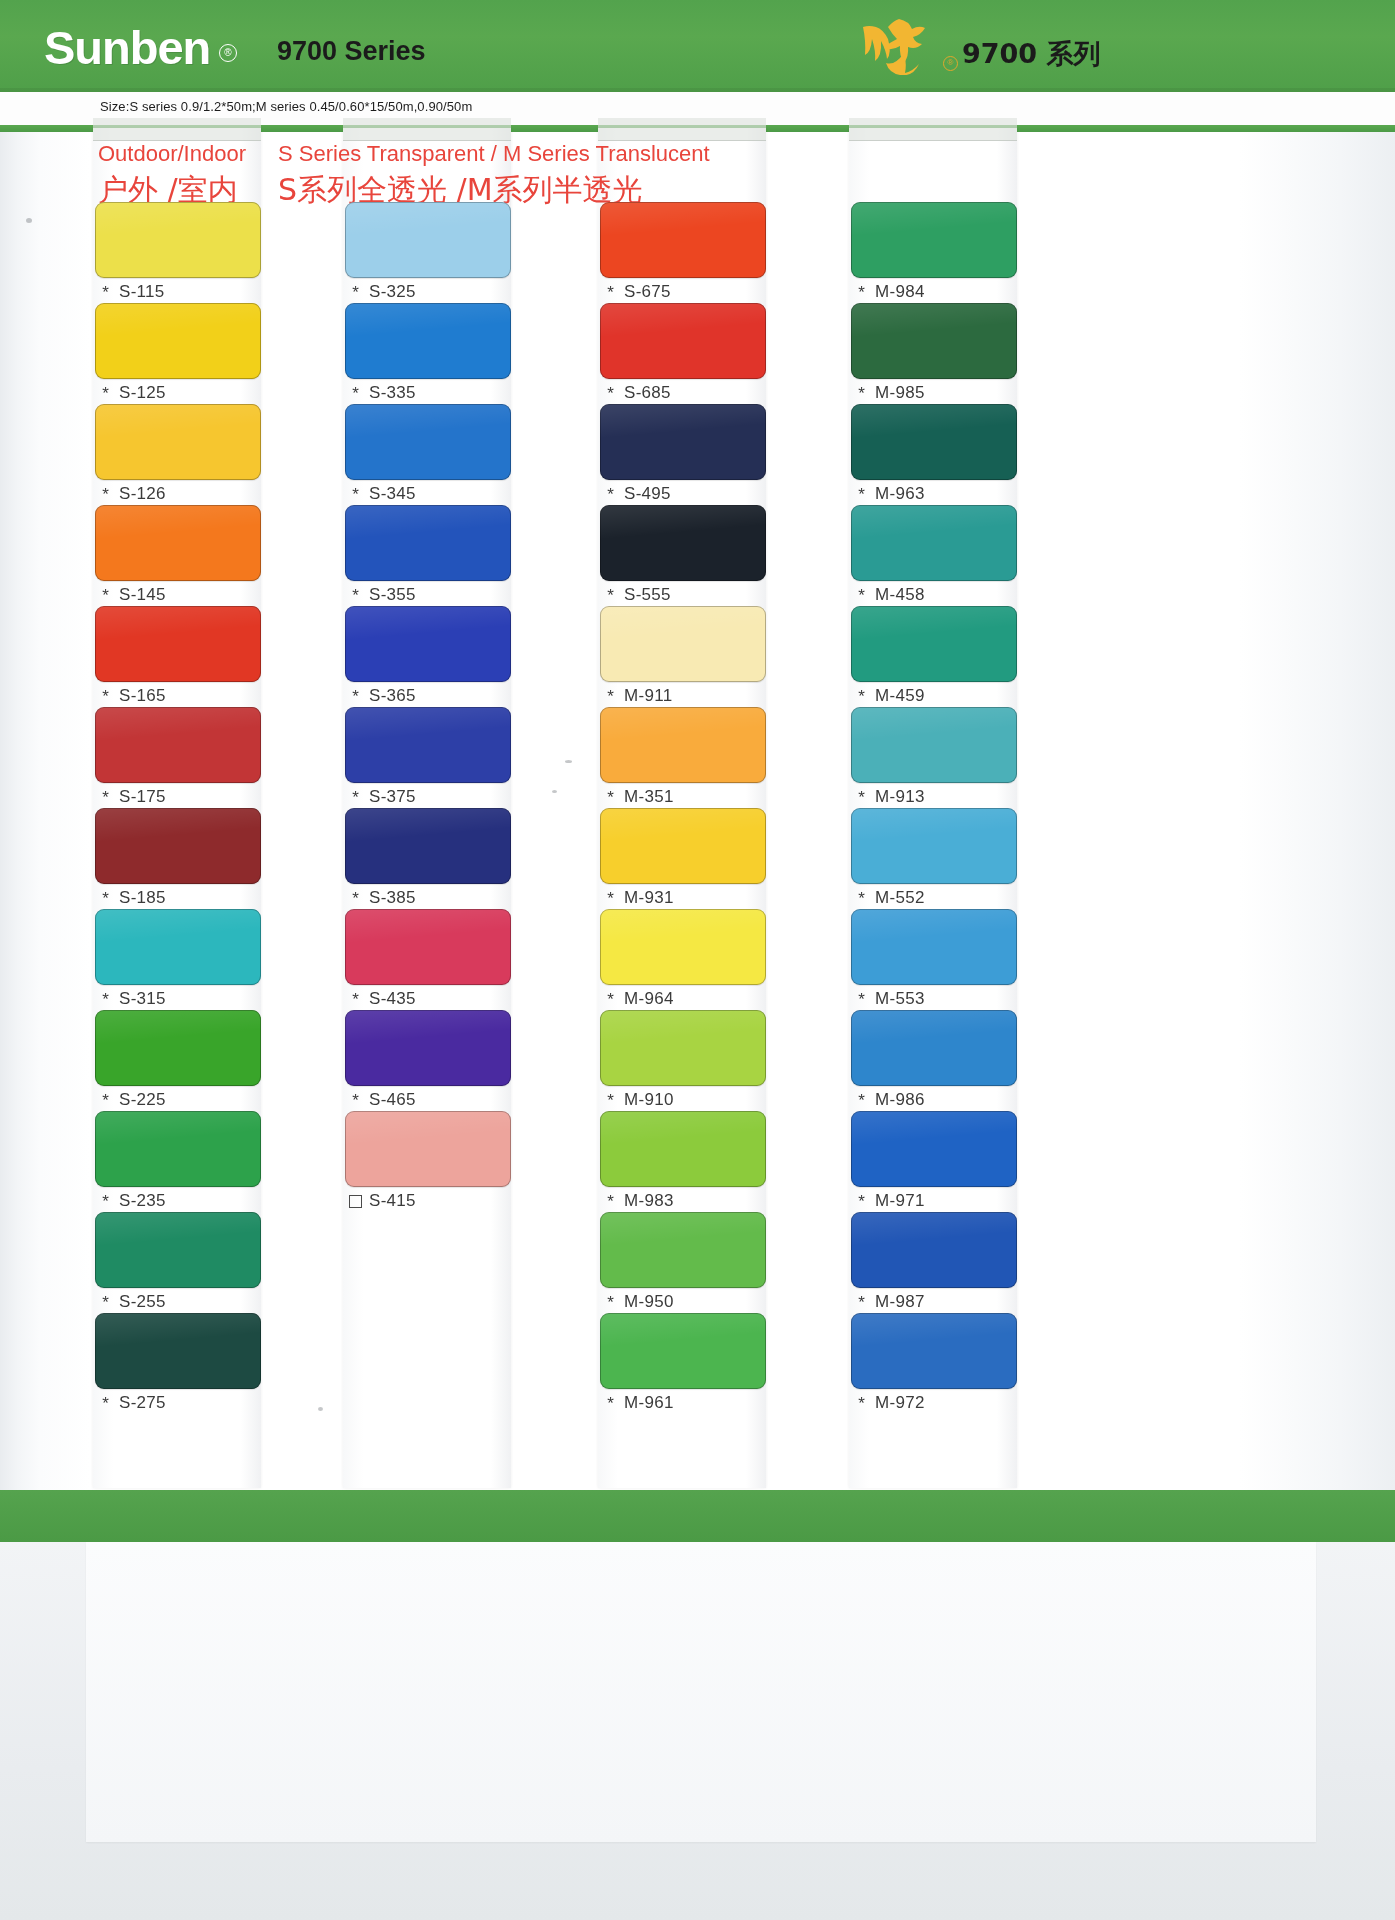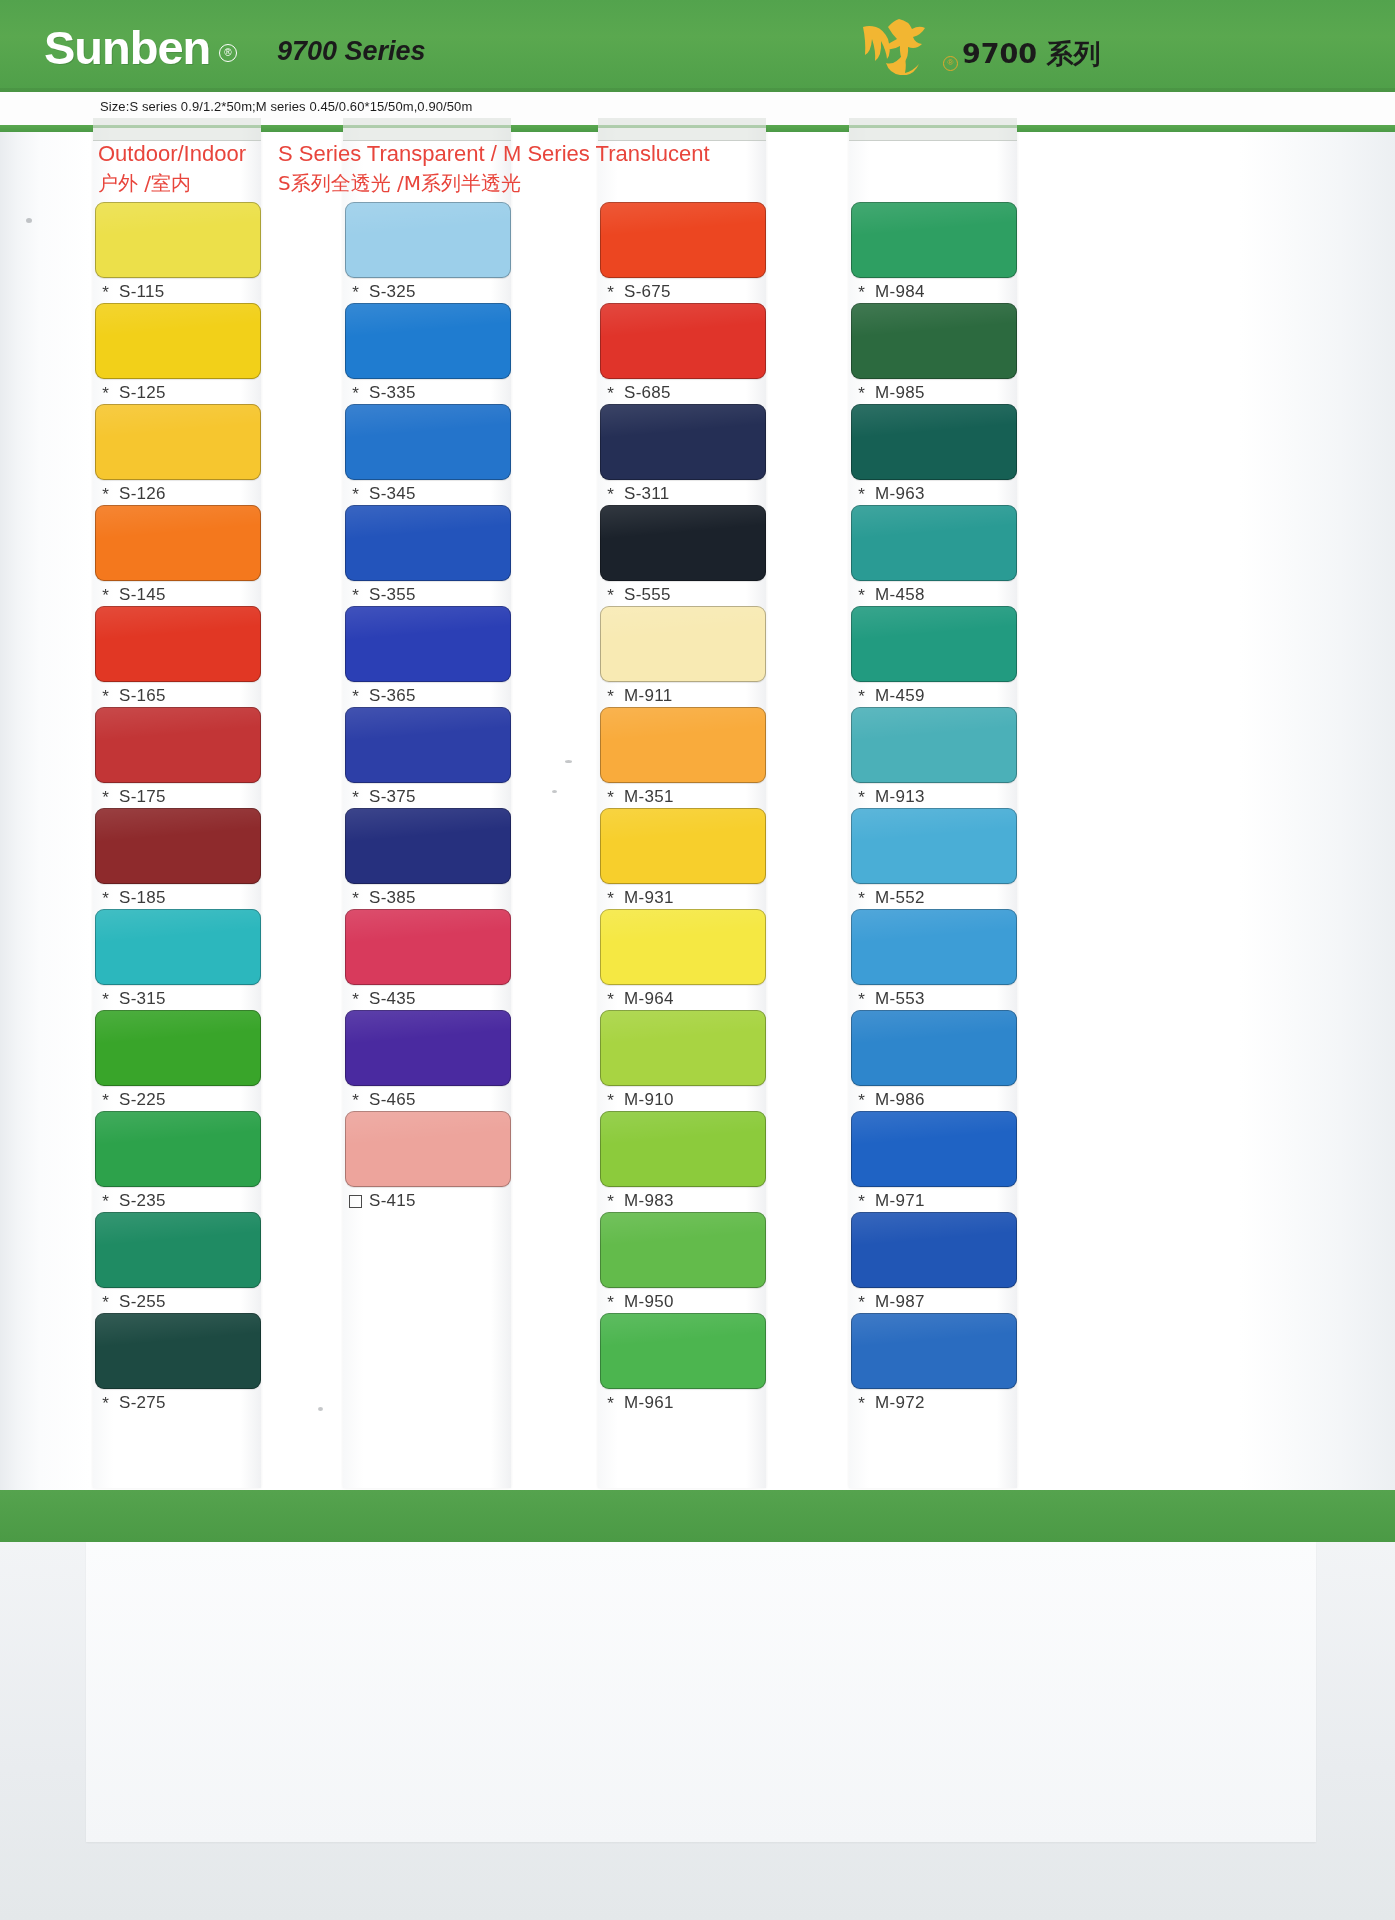--- a/index.html
+++ b/index.html
@@ -32,21 +32,21 @@
     font-family:"Liberation Sans", sans-serif;
     text-shadow:1px 1px 0 rgba(0,0,0,0.12);
   }
   .brand-r{
     position:absolute;left:219px;top:44px;
     width:16px;height:16px;border:1.5px solid #ffffff;border-radius:50%;
     color:#ffffff;font-size:10px;line-height:15px;text-align:center;
   }
   .series-en{
     position:absolute;left:277px;top:36px;
-    color:#1b1b1b;font-size:27px;font-weight:bold;font-style:italic;
+    color:#1b1b1b;font-size:27px;font-weight:bold;
   }
   .logo-cn{
     position:absolute;left:855px;top:15px;width:105px;height:60px;
   }
   .logo-r{
     position:absolute;left:943px;top:56px;
     width:13px;height:13px;border:1.3px solid #e0a72c;border-radius:50%;
     color:#e0a72c;font-size:8px;line-height:12px;text-align:center;
   }
   .series-cn{
@@ -64,21 +64,21 @@
   }
   .green-rule{
     position:absolute;left:0;top:125px;width:1395px;height:7px;
     background:linear-gradient(180deg,#5aa850,#4c9a46);
   }
   
   .hdr{
     position:absolute;color:#e8453c;font-weight:normal;white-space:nowrap;
   }
   .hdr-en{font-size:22px;}
-  .hdr-cn{font-size:20px;font-family:"DejaVu Sans", sans-serif;}
+  .hdr-cn{font-size:30px;font-family:"DejaVu Sans", sans-serif;}
   .hdr-col1-en{left:98px;top:141px;}
   .hdr-col1-cn{left:98px;top:170px;}
   .hdr-col2-en{left:278px;top:141px;}
   .hdr-col2-cn{left:278px;top:170px;}
   
   .strip{
     position:absolute;top:128px;width:168px;height:1360px;
     background:linear-gradient(90deg,#f7f8f9,#ffffff 12%,#ffffff 88%,#f0f1f3);
     box-shadow:0 0 3px rgba(0,0,0,0.07);
   }
@@ -353,21 +353,21 @@
         <div class="chip" style="background: rgb(224, 52, 42);"></div>
         <div class="lbl">
           <span class="mk">*</span>
           <span class="code">S-685</span>
         </div>
       </div>
       <div class="cell">
         <div class="chip" style="background: rgb(37, 47, 85);"></div>
         <div class="lbl">
           <span class="mk">*</span>
-          <span class="code">S-311</span>
+          <span class="code">S-495</span>
         </div>
       </div>
       <div class="cell">
         <div class="chip" style="background: rgb(27, 34, 43);"></div>
         <div class="lbl">
           <span class="mk">*</span>
           <span class="code">S-555</span>
         </div>
       </div>
       <div class="cell">

